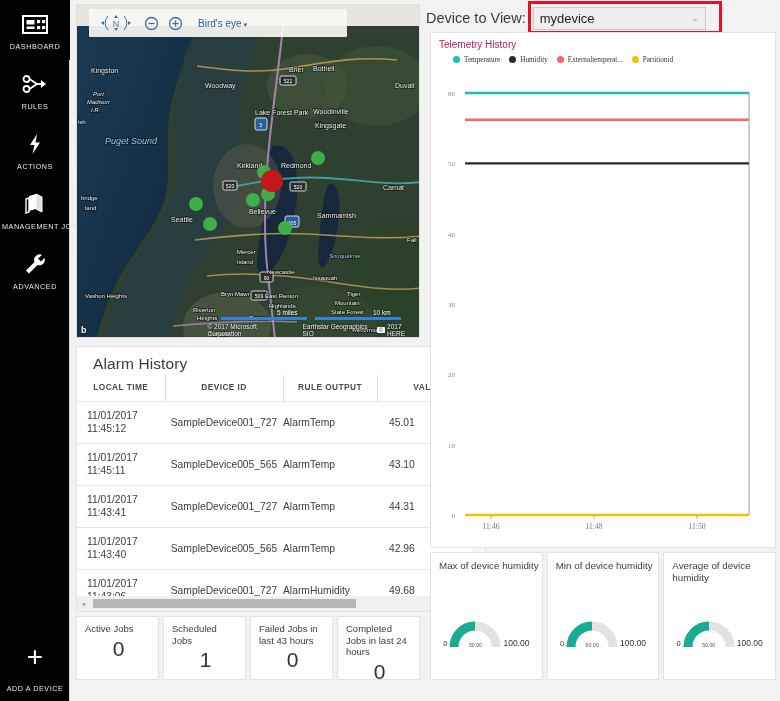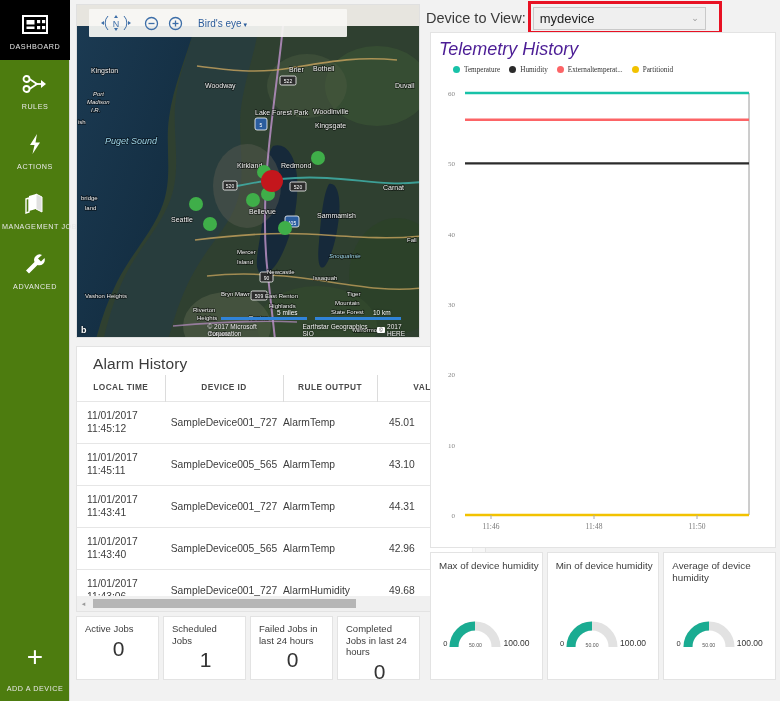--- a/index.html
+++ b/index.html
@@ -7,21 +7,21 @@
     width: 780px; height: 701px;
     font-family: "Liberation Sans", sans-serif;
     background: #ffffff;
     overflow: hidden;
   }
   #app { position: relative; width: 780px; height: 701px; background: #f2f2f2; }
 
   
   #sidebar {
     position: absolute; left: 0; top: 0; width: 70px; height: 701px;
-    background: #4d7c0f; border-right: 1px solid #d9d9d9;
+    background: #000000; border-right: 1px solid #d9d9d9;
   }
   .nav-item {
     width: 70px; padding: 11px 2px 9px; text-align: center; cursor: pointer;
     color: #ffffff; user-select: none;
   }
   .nav-item.active { background: #000000; }
   .nav-icon { height: 26px; display: flex; align-items: center; justify-content: center; }
   .nav-icon svg { display: block; }
   .nav-label {
     font-size: 7.2px; letter-spacing: .55px; margin-top: 5px;
@@ -167,21 +167,21 @@
     position: absolute; left: 102px; top: 1px; width: 194px; height: 33px;
     border: 3px solid #e81123; pointer-events: none;
   }
 
   
   #telemetry-panel {
     position: absolute; left: 4px; top: 32px; width: 346px; height: 516px;
     background: #fff; border: 1px solid #e3e3e3;
   }
   #tel-title {
-    font-size: 18px; color: #4c1d95; padding: 6px 0 0 8px; font-weight: 400; font-style: italic;
+    font-size: 10px; color: #be185d; padding: 6px 0 0 8px; font-weight: 400;
   }
   #tel-legend {
     display: flex; align-items: center; gap: 9px; padding: 6px 0 0 22px;
   }
   .leg { display: flex; gap: 4px; }
   .leg .dot { width: 7px; height: 7px; border-radius: 50%; }
   .leg .lbl { font-size: 7.2px; color: #333; font-family: "Liberation Serif", serif; }
   #tel-chart { position: absolute; left: 0; top: 52px; right: 8px; bottom: 4px; }
   #tel-chart svg { display: block; }
 
@@ -499,21 +499,21 @@
     <div id="jobs-row">
       <div class="job-card">
         <div class="job-label">Active Jobs</div>
         <div class="job-value">0</div>
       </div>
       <div class="job-card">
         <div class="job-label">Scheduled Jobs</div>
         <div class="job-value">1</div>
       </div>
       <div class="job-card">
-        <div class="job-label">Failed Jobs in last 24 hours</div>
+        <div class="job-label">Failed Jobs in last 43 hours</div>
         <div class="job-value">0</div>
       </div>
       <div class="job-card">
         <div class="job-label">Completed Jobs in last 24 hours</div>
         <div class="job-value">0</div>
       </div>
     </div>
   </div>
 
   <div id="right-col">

